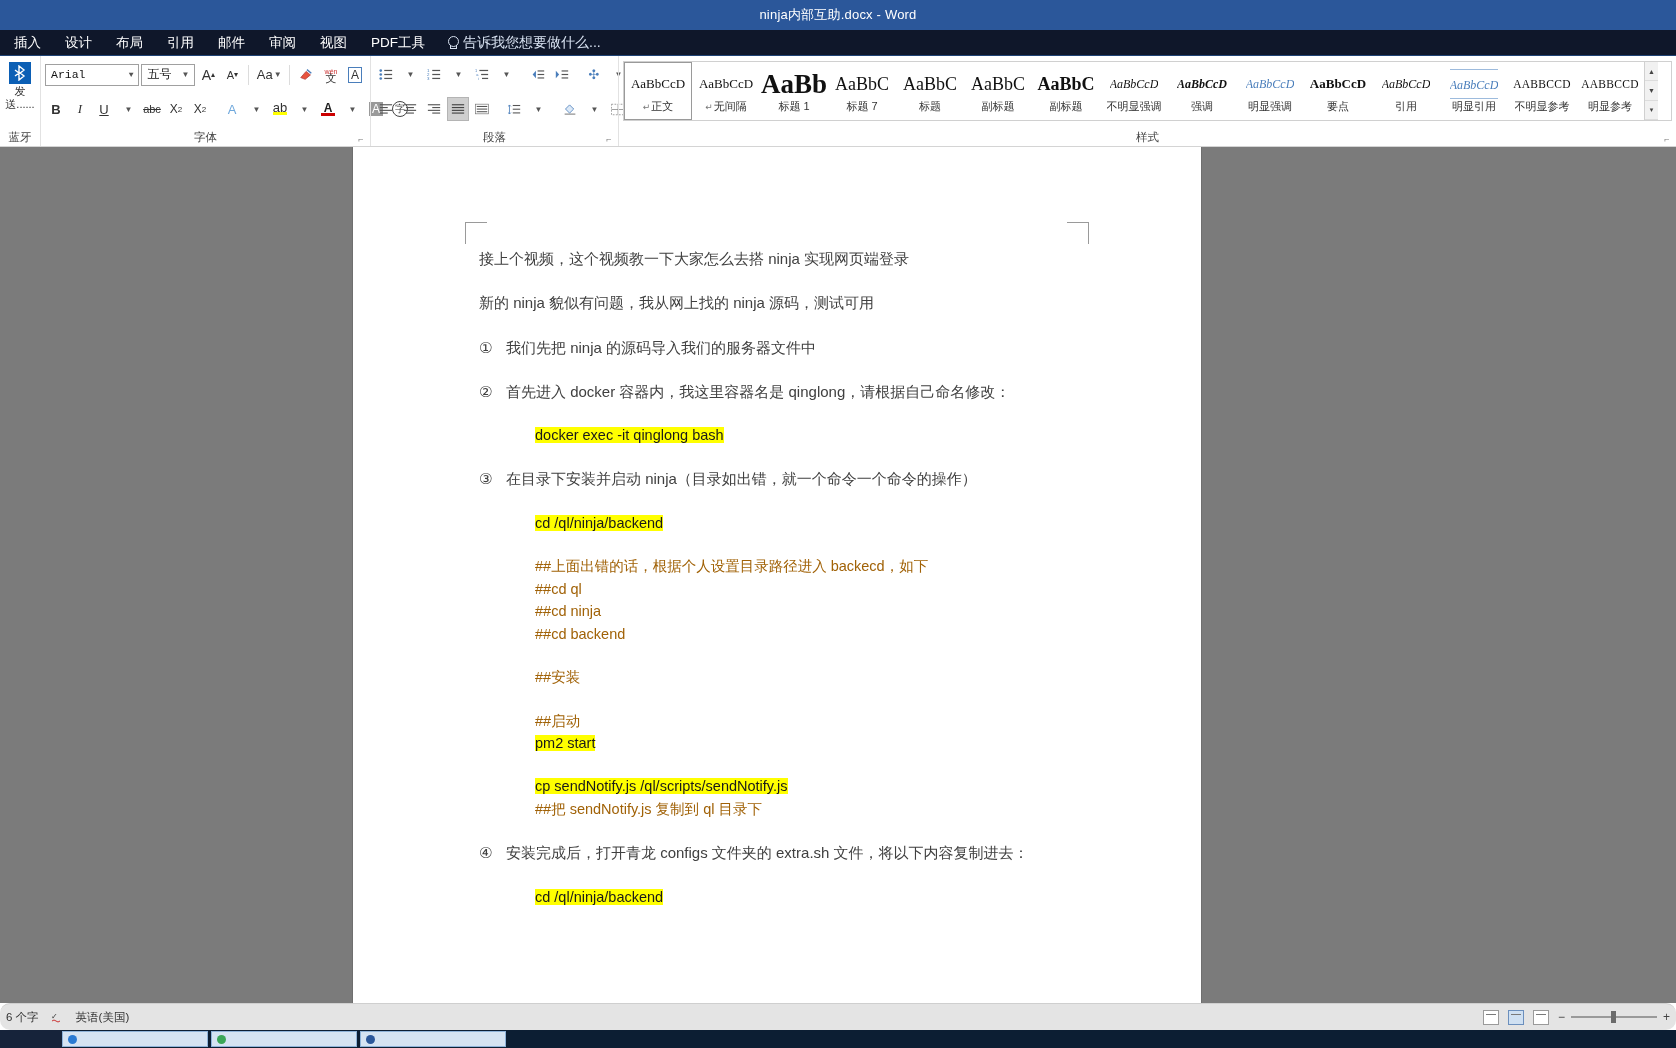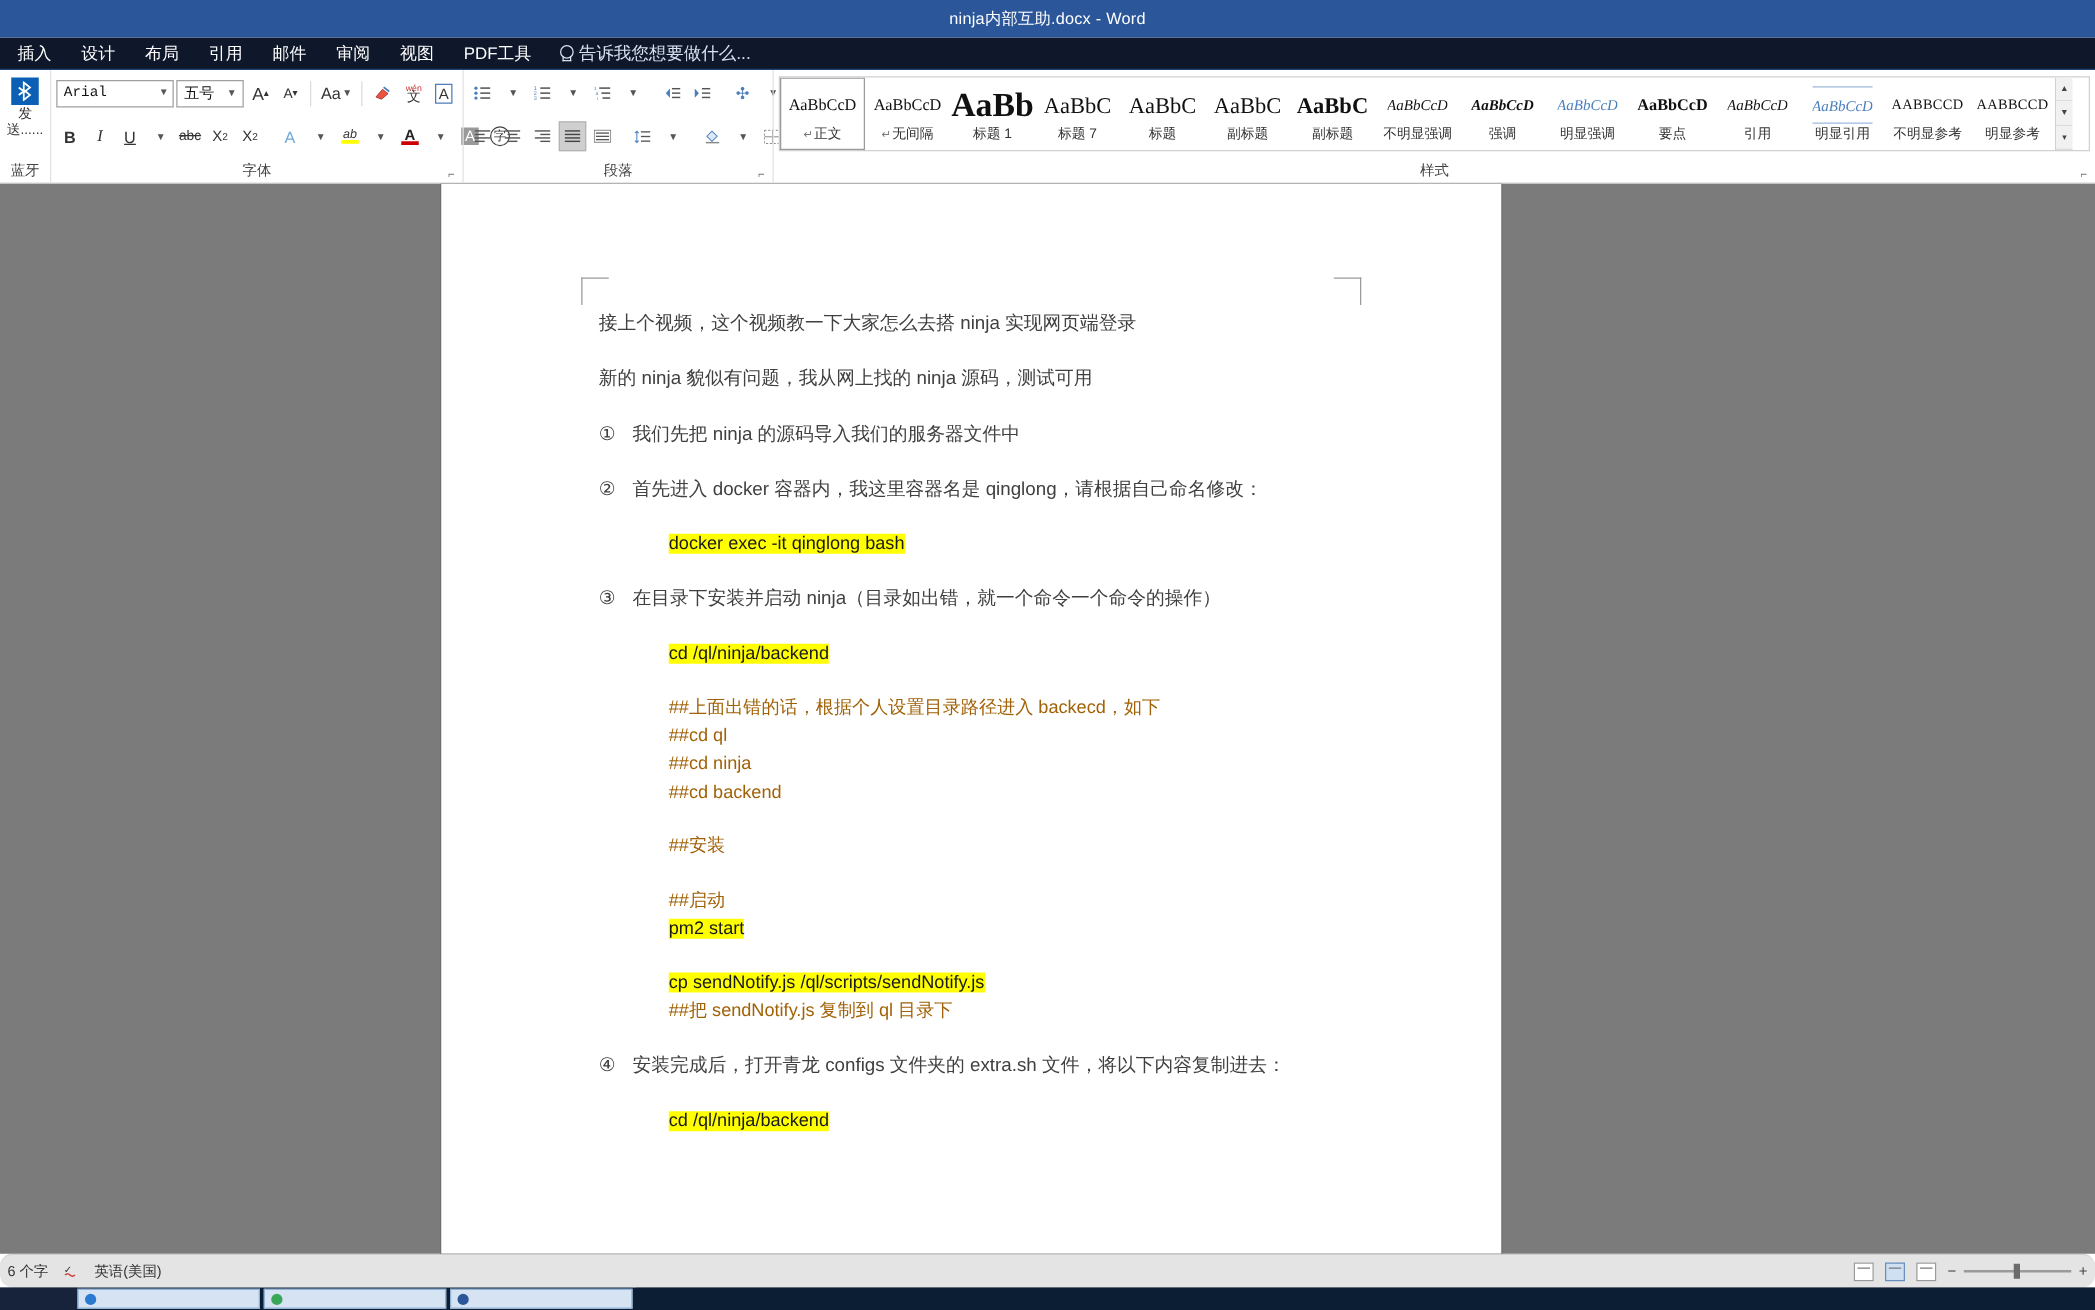--- a/index.html
+++ b/index.html
@@ -399,21 +399,21 @@
         </div>
       <div class="sep"></div>
       <div class="btn">
           <span style="color:#6fa8dc;font-size:13px;">A</span>
         </div>
       <div class="btn">
           <span class="caret">▼</span>
         </div>
       <div class="btn">
         <span style="display:flex;flex-direction:column;align-items:center;line-height:8px;">
-          <span style="font-size:10px;font-style:italic">ab</span>
+          <span style="font-size:13px;">ab</span>
           <span style="width:14px;height:3px;background:#ffff00;display:block;"></span>
         </span>
       </div>
       <div class="btn">
           <span class="caret">▼</span>
         </div>
       <div class="btn">
         <span style="display:flex;flex-direction:column;align-items:center;line-height:10px;">
           <span style="font-size:12px;font-weight:bold;color:#222">A</span>
           <span style="width:14px;height:3px;background:#cc0000;display:block;"></span>

